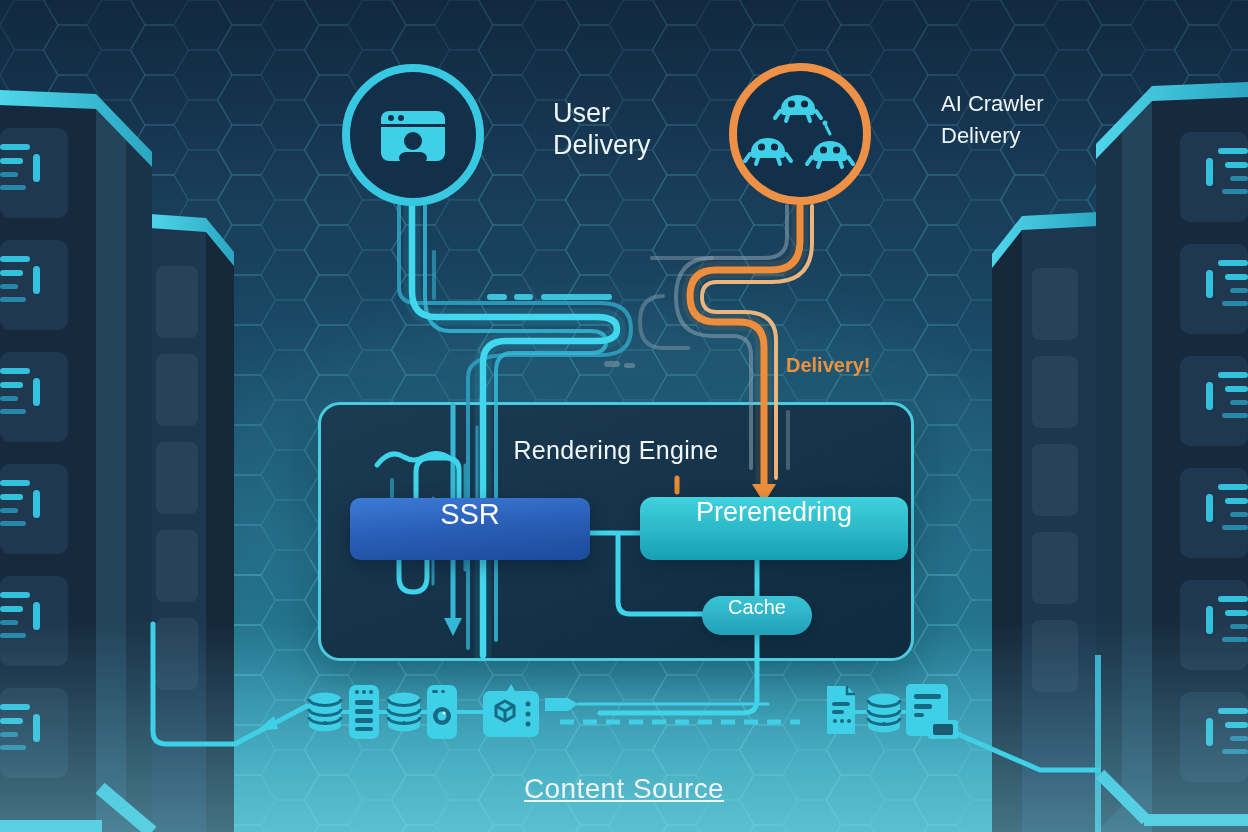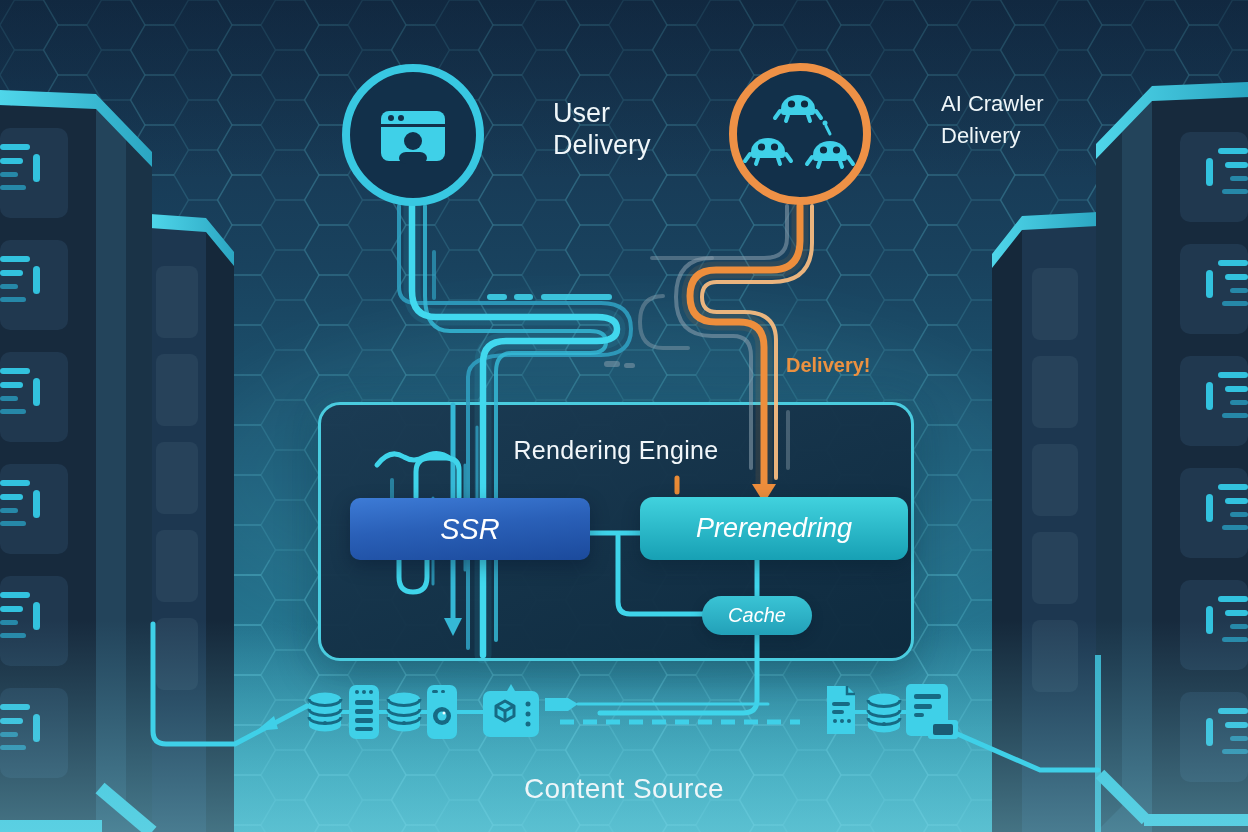--- a/index.html
+++ b/index.html
@@ -6,37 +6,37 @@
   .stage{position:relative;width:1248px;height:832px;overflow:hidden;
          font-family:"Liberation Sans","DejaVu Sans",sans-serif;}
   .stage svg{position:absolute;left:0;top:0;}
   .layer0{z-index:0;} .layer2{z-index:2;}
   .re-box{position:absolute;left:318px;top:402px;width:596px;height:259px;z-index:1;
           border:3px solid #4accdf;border-radius:22px;box-sizing:border-box;
           background:linear-gradient(160deg,rgba(27,58,82,.96),rgba(13,39,59,.96));
           box-shadow:0 10px 40px rgba(0,20,35,.35),0 0 28px rgba(70,200,230,.15);}
   .re-title{position:absolute;left:0;right:0;top:31px;text-align:center;
             color:#f2f7fa;font-size:25px;letter-spacing:.3px;}
-  .node{position:absolute;z-index:3;display:flex;align-items:center;justify-content:center;
-        color:#ffffff;box-sizing:border-box;font-style:italic;}
+  .node{position:absolute;z-index:3;display:flex;align-items:flex-start;justify-content:center;
+        color:#ffffff;box-sizing:border-box;}
   .ssr{left:350px;top:498px;width:240px;height:62px;border-radius:10px;font-size:29px;
        background:linear-gradient(175deg,#3d7bd6 0%,#2a60b8 45%,#1b4a9c 100%);
        box-shadow:0 6px 18px rgba(0,15,40,.35);}
   .pre{left:640px;top:497px;width:268px;height:63px;border-radius:13px;font-size:27px;
        background:linear-gradient(180deg,#41d2de,#17a0b4);
        box-shadow:0 6px 18px rgba(0,25,40,.30);}
   .cache{left:702px;top:596px;width:110px;height:39px;border-radius:20px;font-size:20px;
        background:linear-gradient(180deg,#3ac4d5,#22a0b8);
        box-shadow:0 4px 12px rgba(0,25,40,.25);}
   .lbl{position:absolute;z-index:4;color:#eff6f9;}
   .lbl .ln{display:block;margin-left:48px;}
   .user-lbl{left:505px;top:97px;font-size:27px;line-height:32px;}
   .crawler-lbl{left:893px;top:88px;font-size:22px;line-height:32px;}
   .optimized{left:786px;top:354px;font-size:20px;font-weight:bold;color:#ec9140;}
-  .content-src{left:0;top:773px;width:1248px;text-align:center;font-size:28px;letter-spacing:.4px;}
+  .content-src{left:0;top:773px;width:1248px;text-align:center;font-size:28px;letter-spacing:.4px;text-decoration:underline;}
 </style>
 </head>
 <body>
 
 <div class="stage">
 
   <svg class="layer0" width="1248" height="832" viewBox="0 0 1248 832">
     <defs>
       <linearGradient id="bgG" x1="0" y1="0" x2="0" y2="1">
         <stop offset="0" stop-color="#16304b"></stop>

